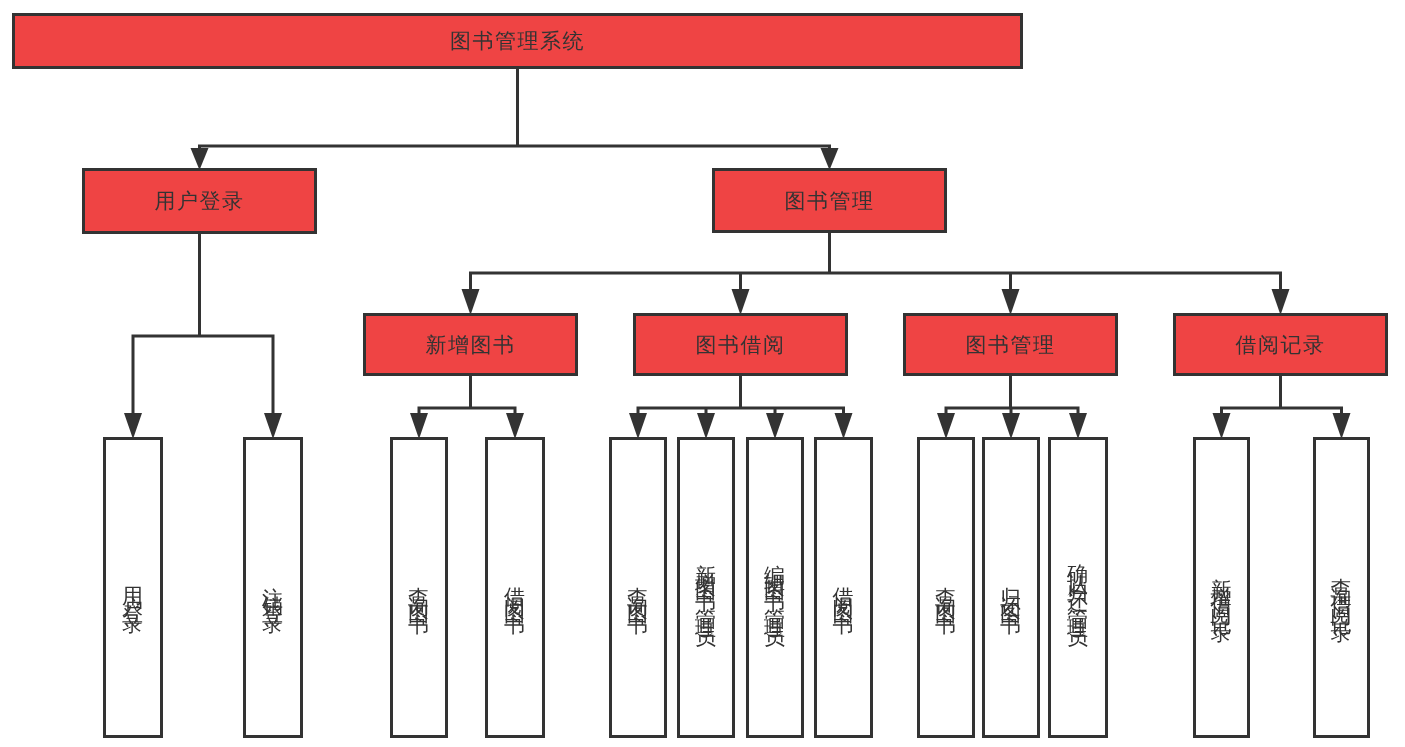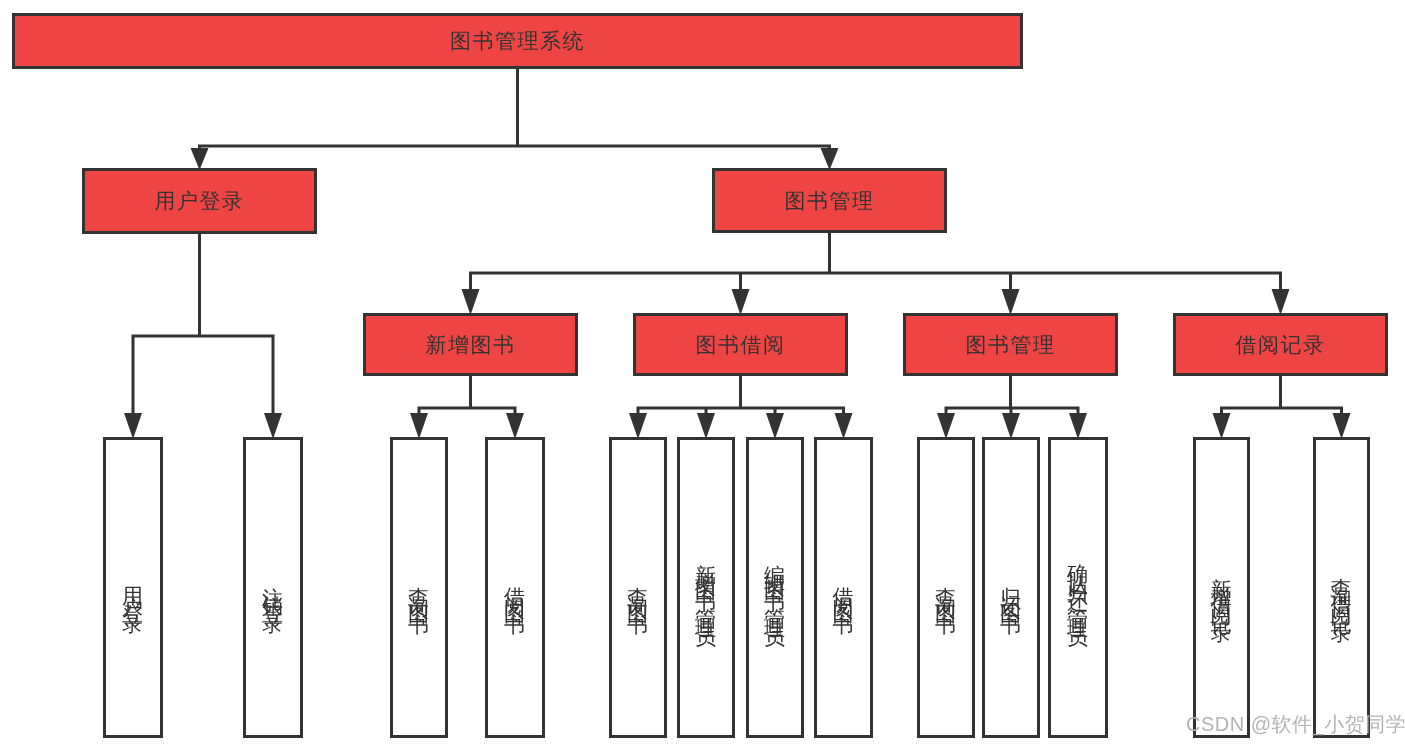--- a/index.html
+++ b/index.html
@@ -101,15 +101,14 @@
     <span class="vtext">确认归还（管理员）</span>
   </div>
 
   <div class="leaf" id="l_br_add" style="left: 1193px; top: 437px; width: 57px; height: 301px;">
     <span class="vtext">新增借阅记录</span>
   </div>
   <div class="leaf" id="l_br_query" style="left: 1313px; top: 437px; width: 57px; height: 301px;">
     <span class="vtext">查询借阅记录</span>
   </div>
 
-  <div class="watermark">CSDN @软件_小贺同学</div>
 
 </div>
 
 </body></html>

